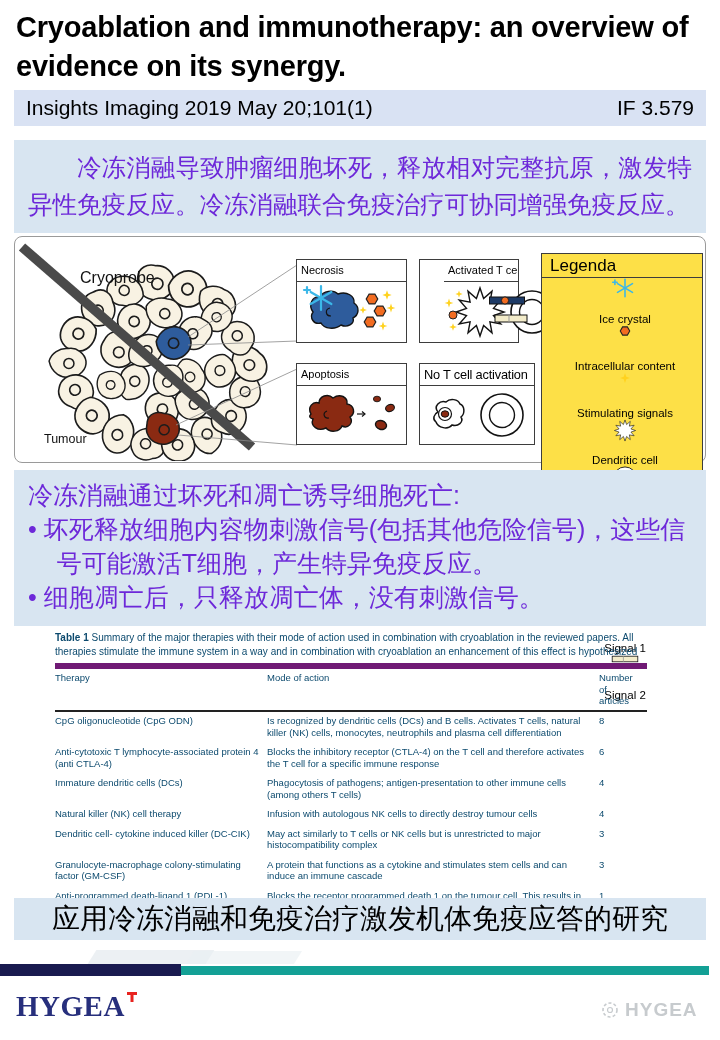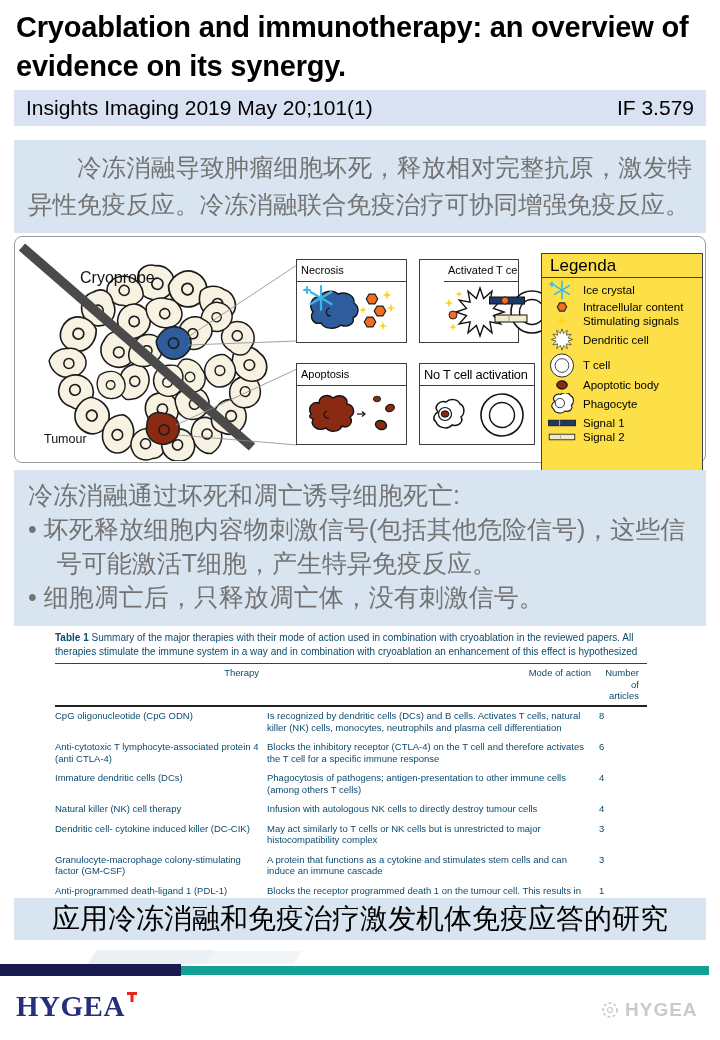--- a/index.html
+++ b/index.html
@@ -7,21 +7,21 @@
         font-family:"Liberation Sans","DejaVu Sans",sans-serif;color:#000;}
 
   
   .title{position:absolute;left:16px;top:8px;width:694px;font-size:29px;line-height:39px;
          font-weight:700;letter-spacing:-0.2px;}
   .journal-bar{position:absolute;left:14px;top:90px;width:692px;height:36px;background:#d9e2f3;
          display:flex;justify-content:space-between;align-items:center;padding:0 12px;box-sizing:border-box;
          font-size:21px;}
 
   
-  .cn-block{position:absolute;left:14px;width:692px;background:#d8e5f1;box-sizing:border-box;color:#737373;}
+  .cn-block{position:absolute;left:14px;width:692px;background:#d8e5f1;box-sizing:border-box;color:#6d28d9;}
   .cn1{top:140px;padding:9px 14px 10px;font-size:24.5px;line-height:37px;text-align:justify;}
   .cn1 p{margin:0;text-indent:2em;}
   .cn2{top:470px;padding:8px 14px 12px;font-size:25px;line-height:34px;}
   .cn2 p{margin:0;}
   .cn2 ul{margin:0;padding:0;list-style:none;}
   .cn2 li{padding-left:1.15em;text-indent:-1.15em;}
   .cn2 li::before{content:"• ";}
 
   
   .figure-box{position:absolute;left:14px;top:236px;width:692px;height:227px;background:#fff;
@@ -29,31 +29,31 @@
   .cluster{position:absolute;left:1px;top:2px;}
   .fig-panel{position:absolute;border:1.2px solid #3d3d3d;background:#fff;box-sizing:border-box;}
   .ptitle{border-bottom:1.2px solid #3d3d3d;font-size:11px;line-height:21px;height:21px;
          padding:0 4px;white-space:nowrap;overflow:hidden;}
   .ptitle.small{font-size:12.8px;letter-spacing:-0.2px;}
   .pimg{display:block;}
   .legend-box{position:absolute;left:526px;top:16px;width:162px;height:237px;border:1.2px solid #3d3d3d;
          background:#fde047;box-sizing:border-box;}
   .legend-title{border-bottom:1.2px solid #3d3d3d;font-size:17px;line-height:23px;padding:0 8px;}
   .legend-items{display:flex;flex-direction:column;justify-content:space-evenly;height:166px;padding-left:6px;}
-  .legend-row{display:flex;align-items:center;gap:7px;}
+  .legend-row{display:flex;align-items:center;gap:7px;flex-direction:column;}
   .legend-row .lic{flex:0 0 28px;display:flex;justify-content:center;}
   .legend-row .llab{font-size:11.5px;white-space:nowrap;}
 
   
   .tbl-wrap{position:absolute;left:55px;top:631px;width:592px;color:#0c4a6e;}
   .tbl-caption{font-size:10px;line-height:13.5px;margin:0 0 5px;}
   .tbl-caption .b{font-weight:700;}
   table.paper{width:100%;border-collapse:collapse;font-size:9.5px;line-height:11.5px;}
-  table.paper th{text-align:right;font-weight:400;vertical-align:top;
-        border-top:1px solid #701a75;border-bottom:2px solid #222;padding:3px 8px 3px 0;}
+  table.paper th{text-align:left;font-weight:400;vertical-align:top;
+        border-top:6px solid #701a75;border-bottom:2px solid #222;padding:3px 8px 3px 0;}
   table.paper td{vertical-align:top;padding:3.5px 8px 4.5px 0;}
   table.paper tbody{border-bottom:2px solid #222;}
   table.paper tr:last-child td{padding-bottom:6px;}
   .col-t{width:212px;} .col-m{width:332px;} .col-n{width:48px;}
 
   
   .caption-bar{position:absolute;left:14px;top:898px;width:692px;height:42px;background:#d8e5f1;
         text-align:center;font-size:28px;line-height:42px;}
   .deco1{position:absolute;left:92px;top:950px;width:118px;height:14px;background:#dde4ea;
         transform:skewX(-32deg);opacity:.55;}

